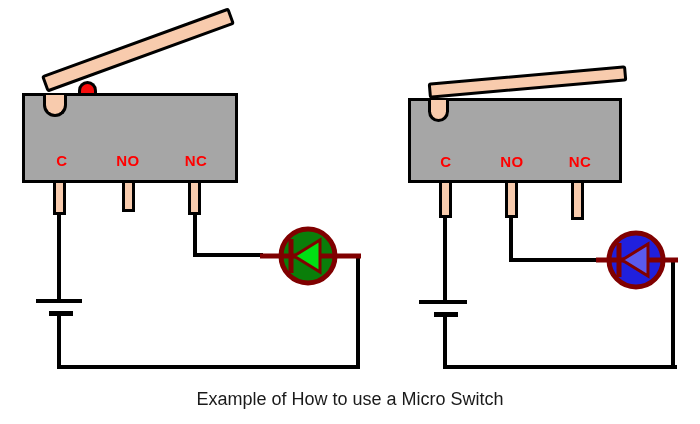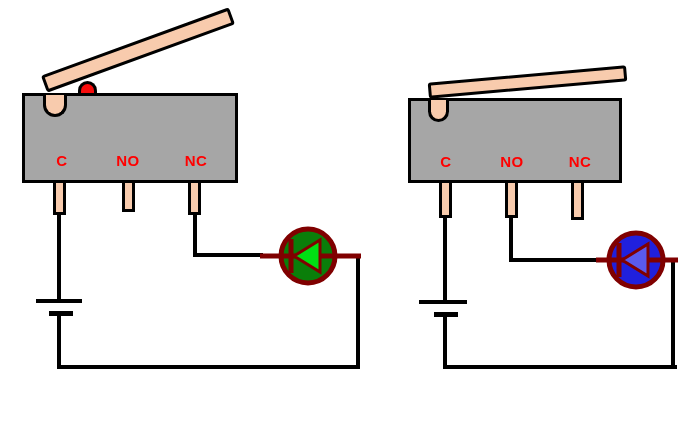--- a/index.html
+++ b/index.html
@@ -140,14 +140,15 @@
   <div class="wire" style="left:509px; top:217px; width:4px; height:45px;"></div>
   <div class="wire" style="left:509px; top:258px; width:89px; height:4px;"></div>
 
   <svg class="led-svg" style="left:581px; top:229px;" width="110" height="62" viewBox="0 0 110 62">
     <circle cx="55" cy="31" r="27" stroke-width="5" stroke="#800000" fill="#2020DD"></circle>
     <rect x="15" y="28.5" width="82" height="5" fill="#800000"></rect>
     <polygon points="41,31 67,15 67,47" stroke="#800000" stroke-width="3" fill="#5A5AEE"></polygon>
     <rect x="35.5" y="14" width="5" height="34" fill="#800000"></rect>
   </svg>
 
+  <div class="caption">Example of How to use a Micro Switch</div>
 
 </div>
 
 </body></html>

